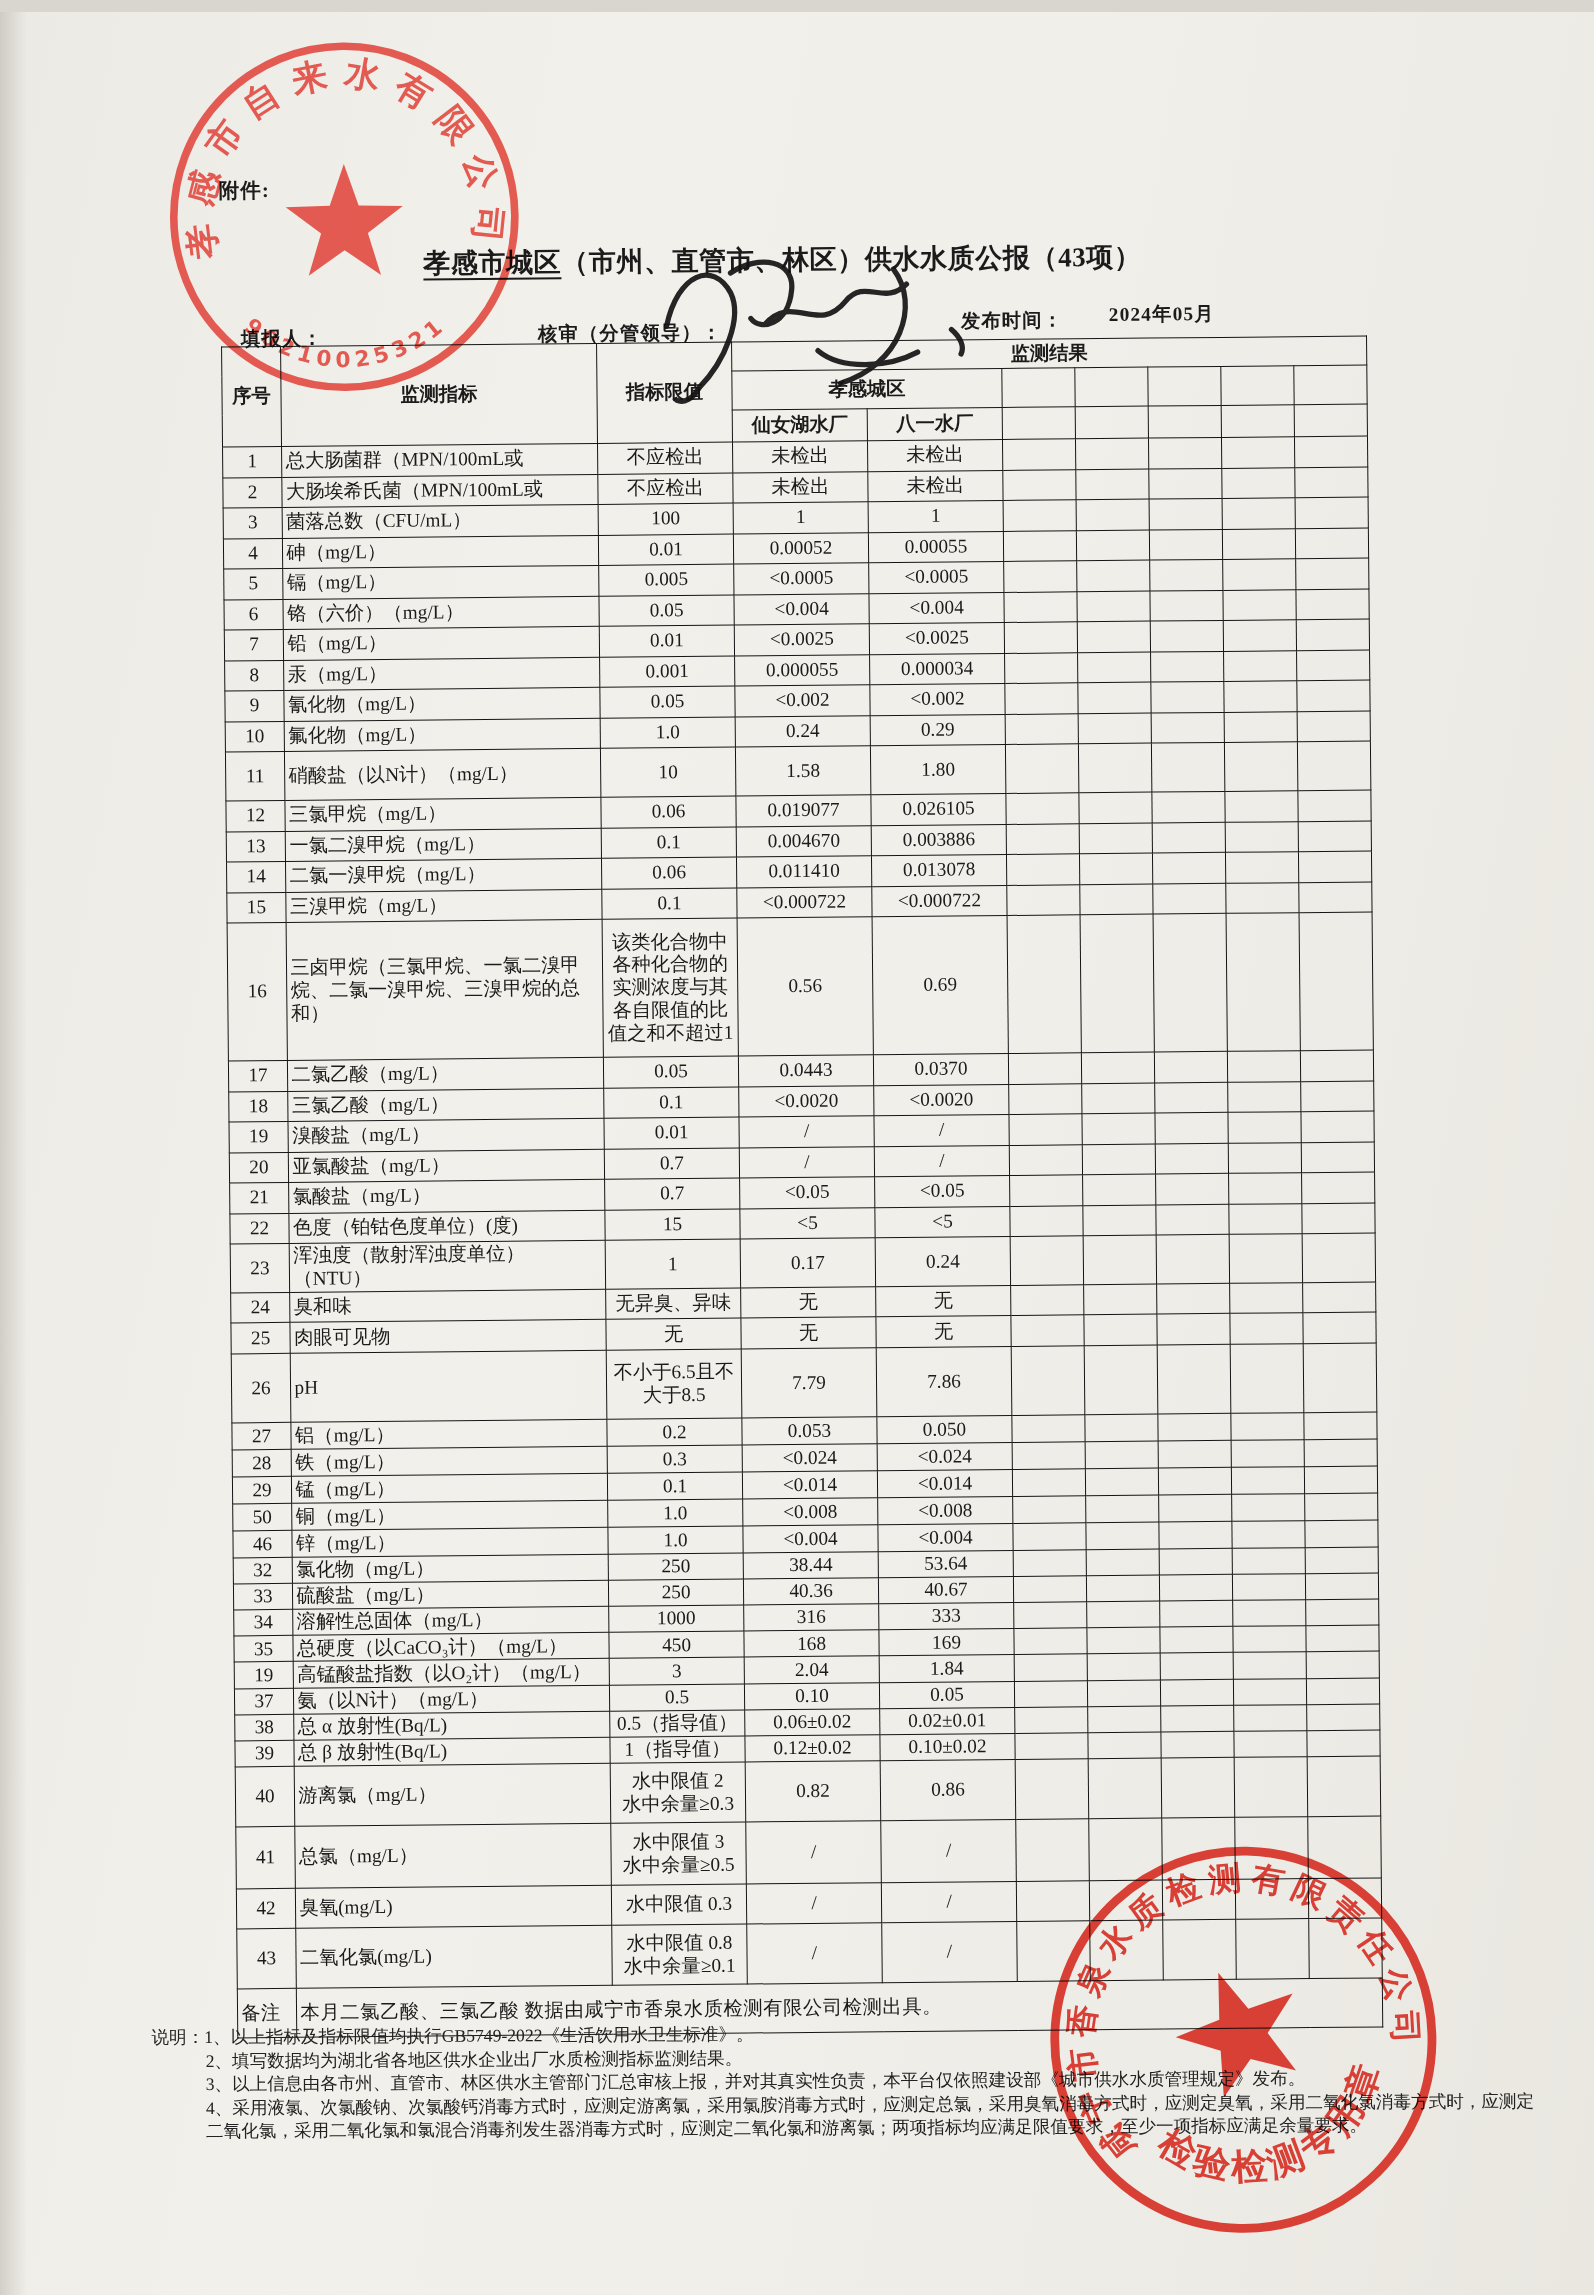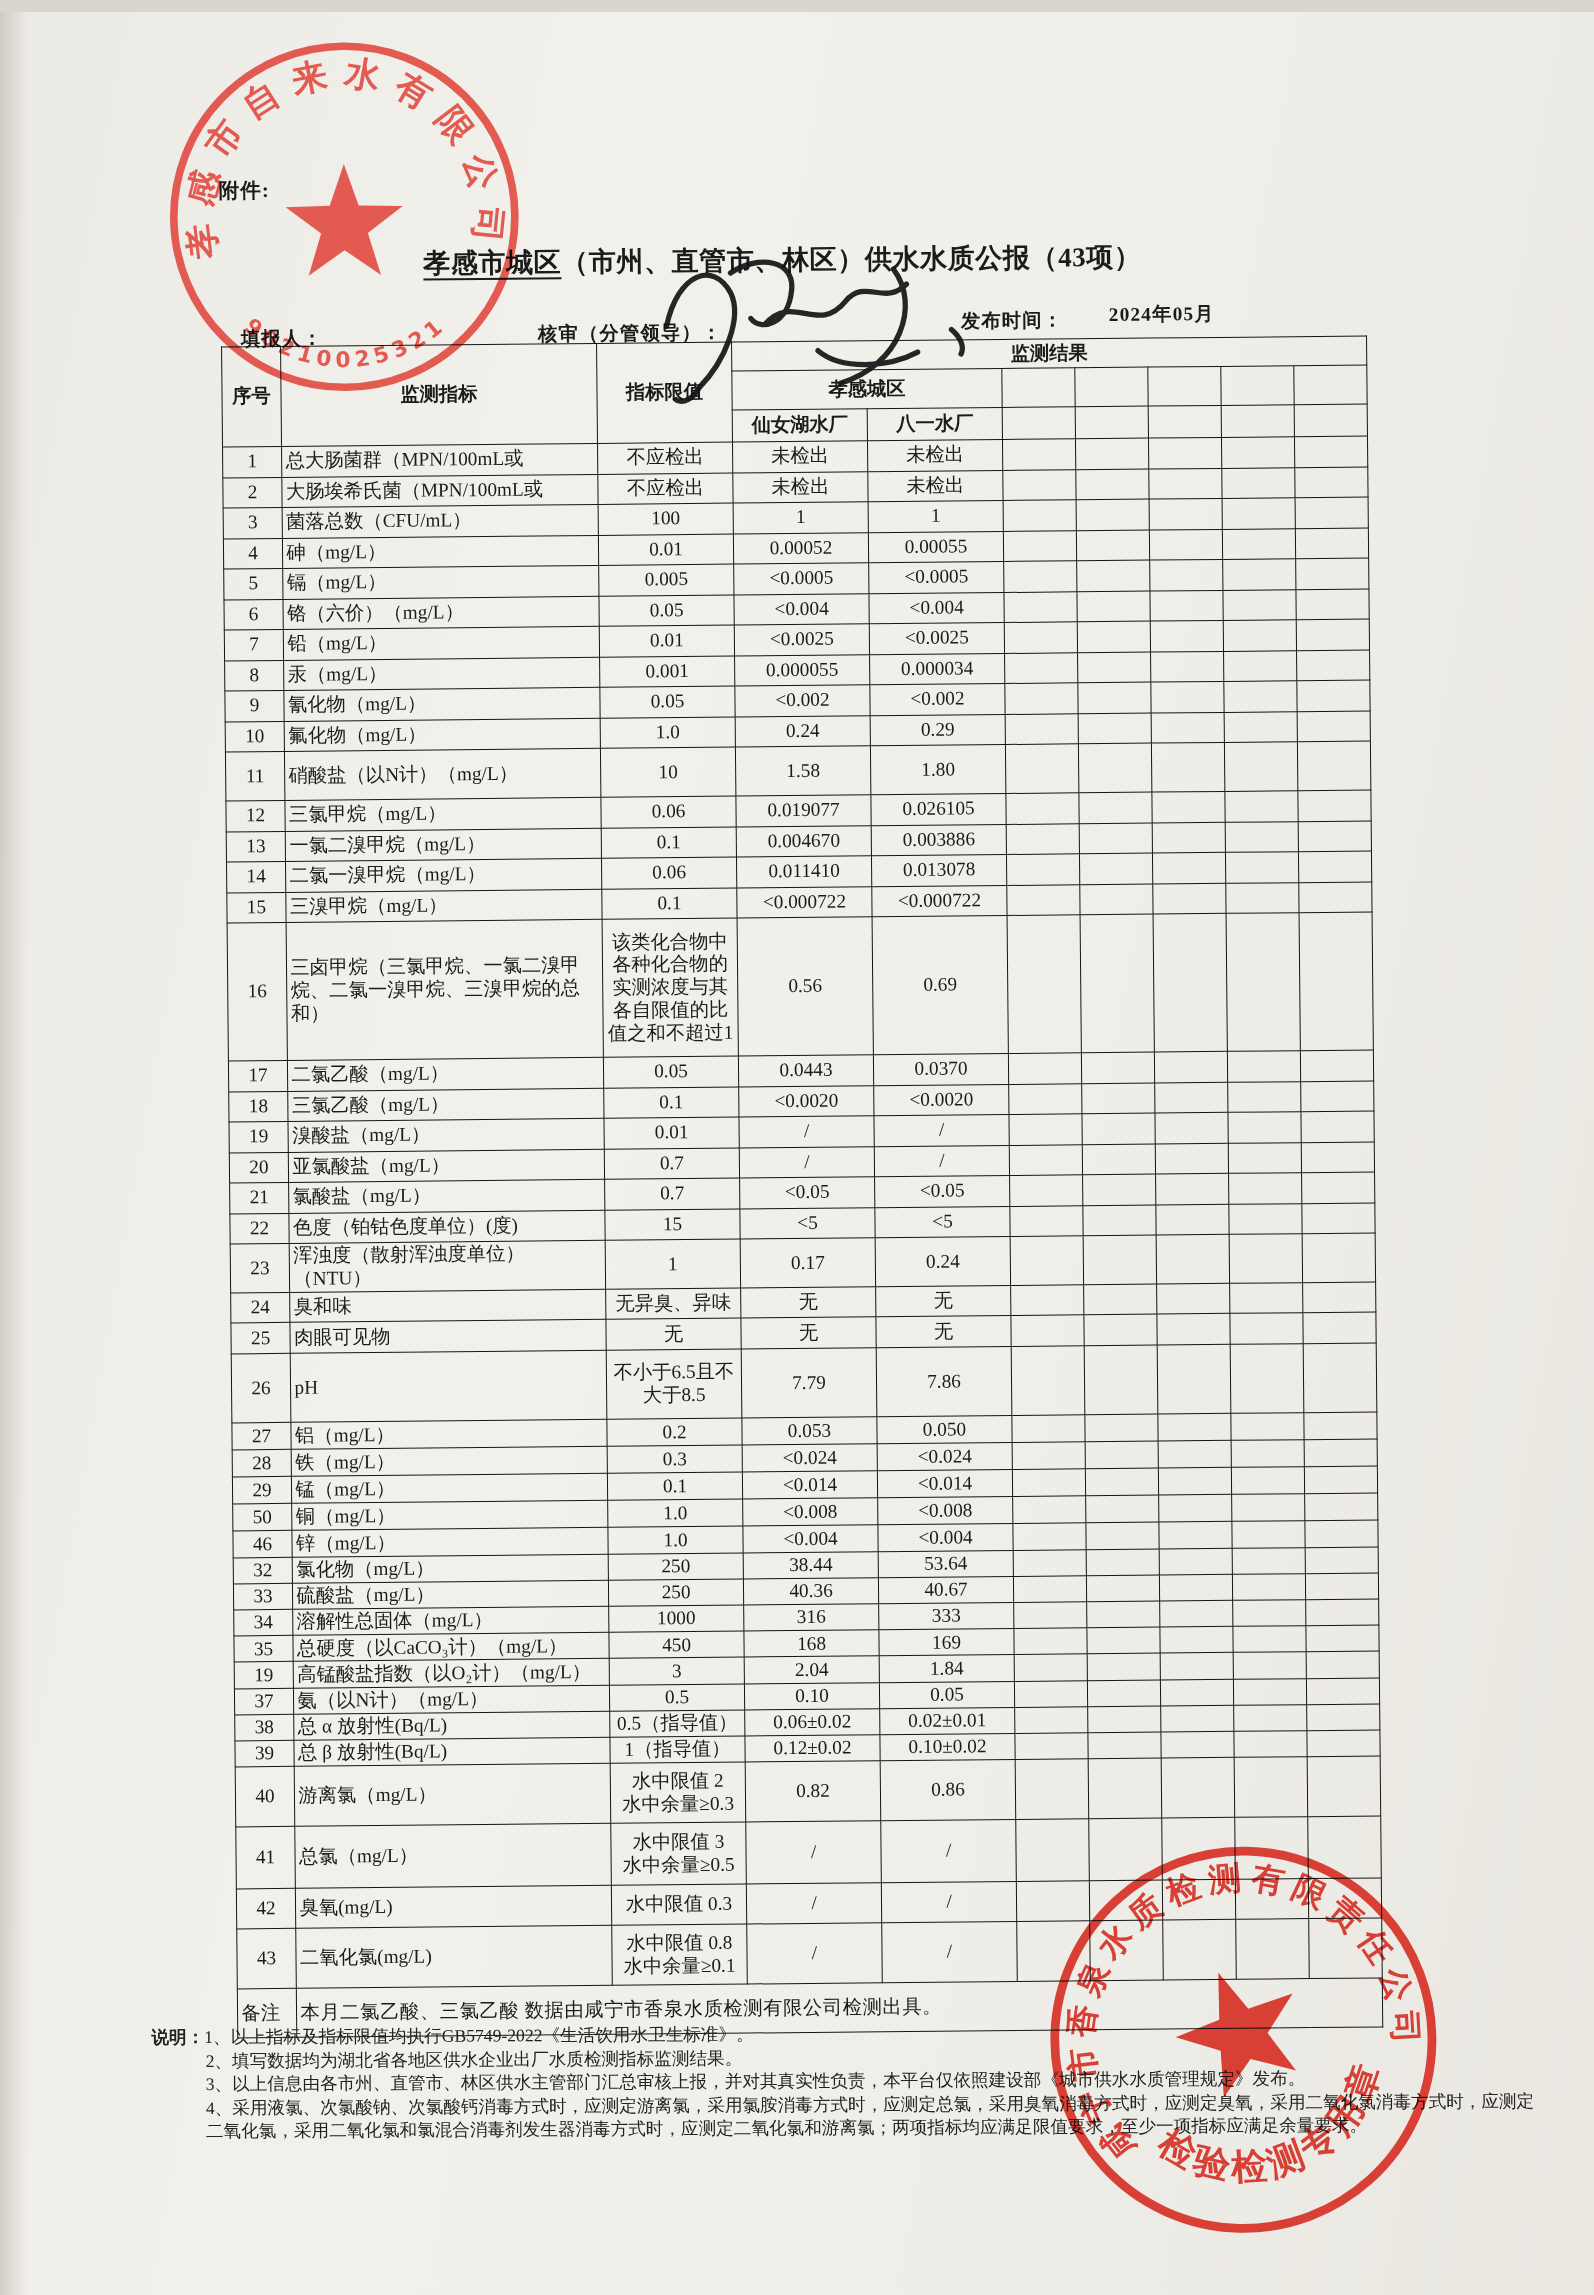--- a/index.html
+++ b/index.html
@@ -40,21 +40,21 @@
   td.ind{text-align:left;padding-left:7px;}
   td.lim,td.val{text-align:center;white-space:pre-line;}
   th.region{text-align:left;padding-left:8.2px;font-weight:600;}
   tr.remark-row td{border:1.8px solid #151515;}
   td.remark-label{font-weight:600;}
   td.remark-text{text-align:left;padding-left:8.2px;font-weight:600;letter-spacing:0.6px;}
 
   .notes{position:absolute;left:142px;top:2011px;width:1383px;font-size:17.6px;line-height:23px;color:#222;transform:rotate(.25deg);}
   .notes p{margin:0 0 0.6px 0;padding-left:54px;}
   .notes p.first{padding-left:0;}
-  .notes .nlabel{font-weight:700;}
+  .notes .nlabel{font-weight:400;}
 
   .stamp{position:absolute;mix-blend-mode:multiply;}
   .stamp-top{left:165px;top:13px;width:375px;height:375px;}
   .stamp-bottom{left:1029px;top:1827px;width:410px;height:410px;transform:rotate(-20deg);}
   .sig{position:absolute;left:649px;top:224px;width:340px;height:170px;}
 </style>
 </head>
 <body>
 
 <div class="page">

